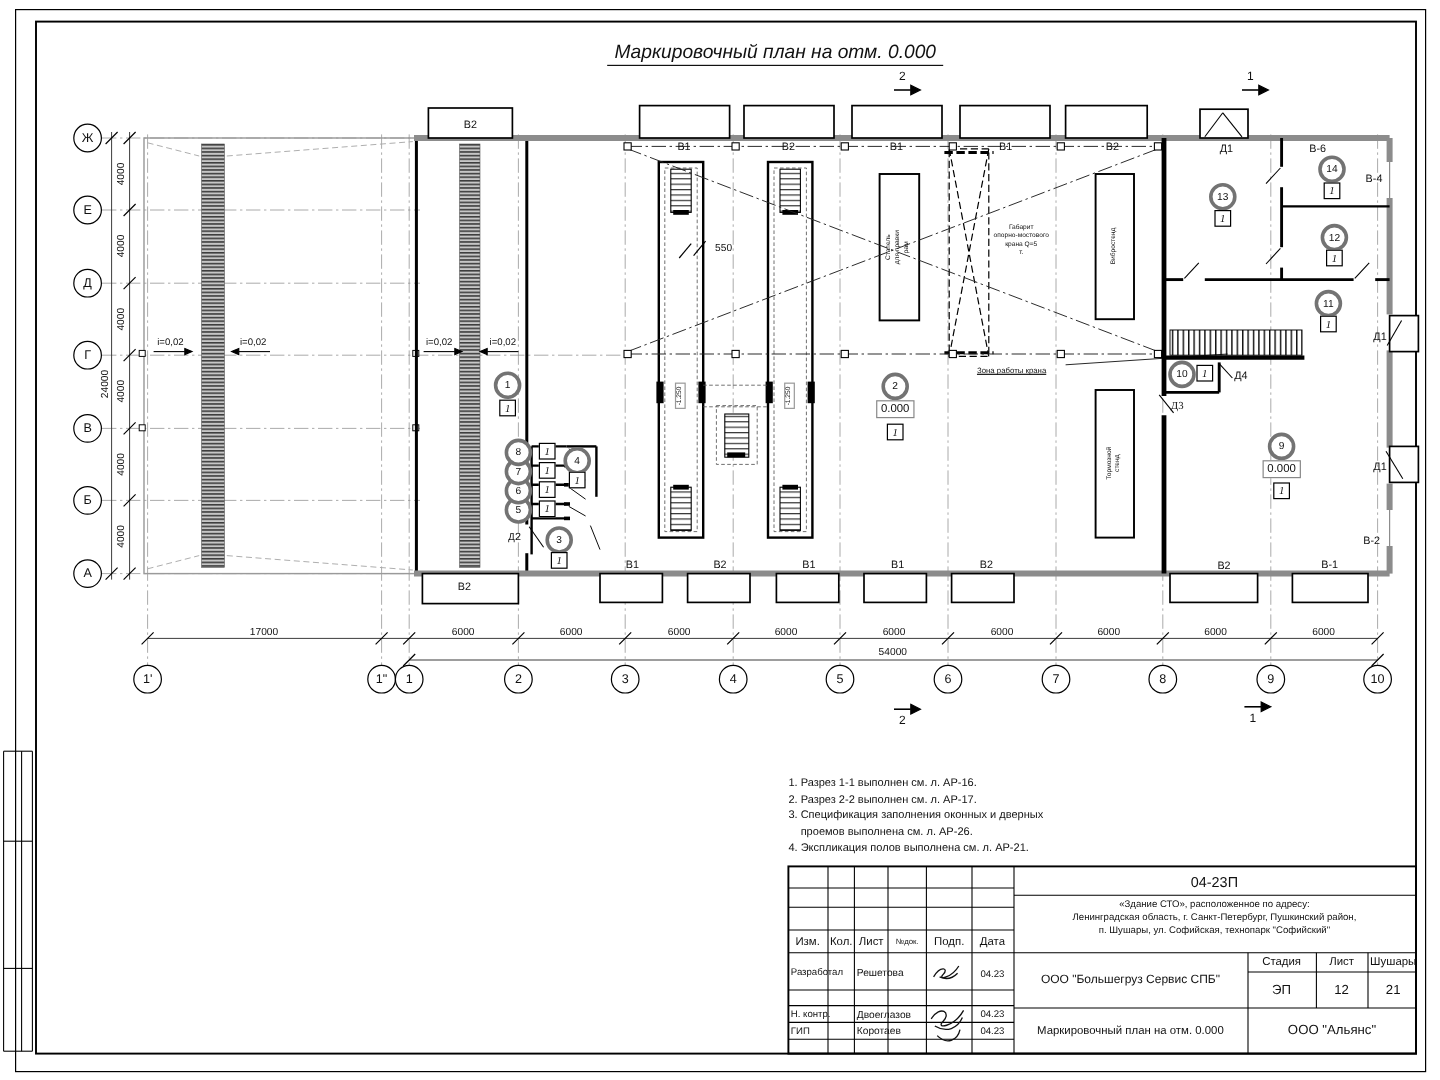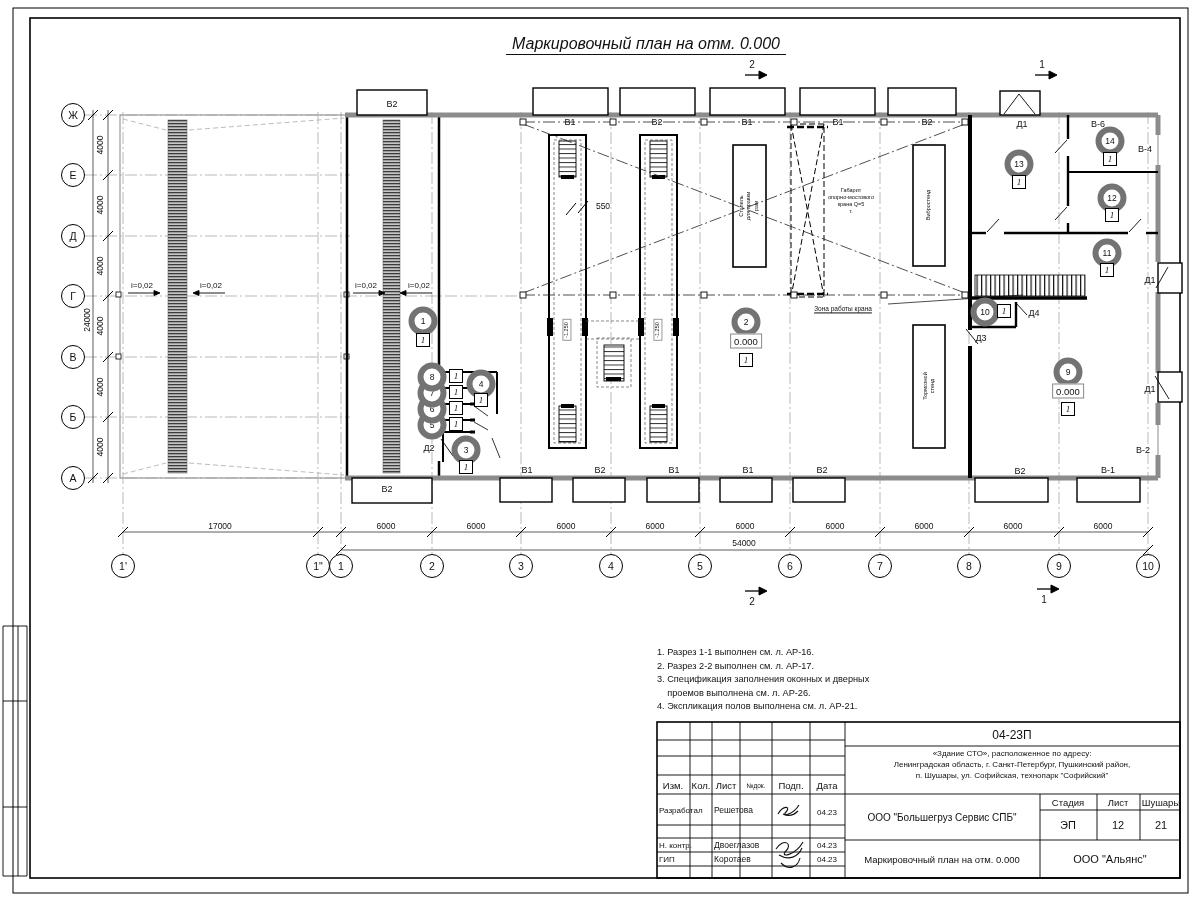--- a/index.html
+++ b/index.html
@@ -17,21 +17,21 @@
   .lbl.sec{font-size:10px}
   .lbl.zone{font-size:6.5px;text-decoration:underline}
   .lbl.tiny{font-size:5.5px;white-space:pre-line;text-align:center;line-height:1.3}
   .lbl.equip{font-size:5.5px;white-space:pre-line;text-align:center;line-height:1.35;
              transform:translate(-50%,-50%) rotate(-90deg)}
   .lbl.pitlev{font-size:5.5px;transform:translate(-50%,-50%) rotate(-90deg);
               background:#fff;border:1px solid #999;padding:0 2px;line-height:1.3}
   .axc{position:absolute;width:22px;height:22px;border:1px solid #000;border-radius:50%;
        background:#fff;font-size:10.5px;line-height:22px;text-align:center;
        transform:translate(-50%,-50%)}
-  .rm{position:absolute;width:17px;height:17px;border:6px solid #737373;border-radius:50%;
+  .rm{position:absolute;width:17px;height:17px;border:3px solid #737373;border-radius:50%;
       background:#fff;font-size:8.5px;line-height:17px;text-align:center;transform:translate(-50%,-50%)}
   .fb{position:absolute;width:12px;height:12px;border:1px solid #000;background:#fff;
       font:italic 9px/12px "Liberation Serif",serif;text-align:center;transform:translate(-50%,-50%)}
   .eb{position:absolute;border:1px solid #888;background:#fff;font-size:9.5px;line-height:13px;
       padding:0 3px;transform:translate(-50%,-50%);white-space:nowrap}
   .dimt{position:absolute;transform:translate(-50%,-50%);font-size:8.5px;white-space:nowrap;background:#fff;padding:0 1px}
   .dimt.rot{transform:translate(-50%,-50%) rotate(-90deg)}
   #notes{position:absolute;left:657px;top:646px;z-index:2}
   .note-line{font-size:9.2px;line-height:13.5px;white-space:pre}
   .tb{position:absolute;transform:translate(-50%,-50%);white-space:nowrap;z-index:2;font-size:9px}
@@ -417,22 +417,22 @@
         <div class="lbl door" style="left: 1150px; top: 390px;">Д1</div>
         <div class="lbl win" style="left: 1143px; top: 451px;">В-2</div>
         <div class="lbl win" style="left: 387px; top: 490px;">В2</div>
         <div class="lbl win" style="left: 527px; top: 471px;">В1</div>
         <div class="lbl win" style="left: 600px; top: 471px;">В2</div>
         <div class="lbl win" style="left: 674px; top: 471px;">В1</div>
         <div class="lbl win" style="left: 748px; top: 471px;">В1</div>
         <div class="lbl win" style="left: 822px; top: 471px;">В2</div>
         <div class="lbl win" style="left: 1020px; top: 472px;">В2</div>
         <div class="lbl win" style="left: 1108px; top: 471px;">В-1</div>
-        <div class="lbl door" style="left: 429px; top: 449px;">Д2</div>
-        <div class="lbl door" style="left: 981px; top: 339px;">Д3</div>
+        <div class="lbl door" style="left: 429px; top: 449px; font-family: Liberation Mono, monospace;">Д2</div>
+        <div class="lbl door" style="left: 981px; top: 339px; font-family: Liberation Serif, serif;">Д3</div>
         <div class="lbl door" style="left: 1034px; top: 314px;">Д4</div>
         <div class="lbl slope" style="left: 142px; top: 286px;">i=0,02</div>
         <div class="lbl slope" style="left: 211px; top: 286px;">i=0,02</div>
         <div class="lbl slope" style="left: 366px; top: 286px;">i=0,02</div>
         <div class="lbl slope" style="left: 419px; top: 286px;">i=0,02</div>
         <div class="lbl dim" style="left: 603px; top: 207px;">550</div>
         <div class="lbl zone" style="left: 843px; top: 309px;">Зона работы крана</div>
         <div class="lbl tiny" style="left: 851px; top: 201px;">Габарит
 опорно-мостового
 крана Q=5

